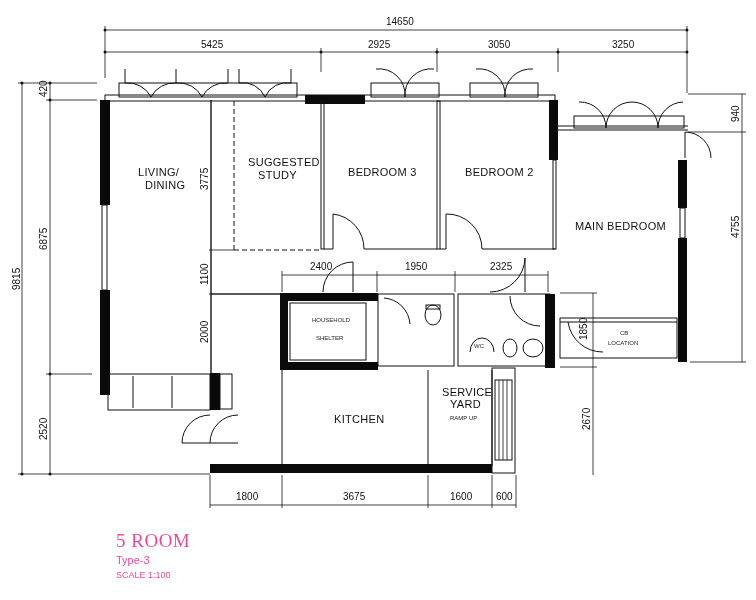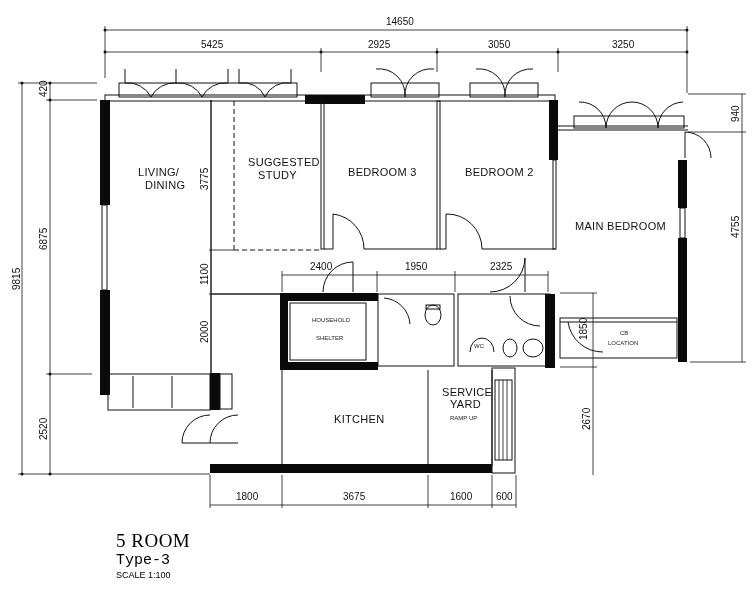--- a/index.html
+++ b/index.html
@@ -1,23 +1,23 @@
 <!DOCTYPE html>
 <html><head>
 <meta charset="utf-8">
 <style>
   html, body { margin: 0; padding: 0; background: #ffffff; }
   body { width: 756px; height: 600px; overflow: hidden; position: relative; font-family: "Liberation Sans", sans-serif; }
   svg { position: absolute; left: 0; top: 0; }
   .dim { font-family: "Liberation Sans", sans-serif; font-size: 10px; fill: #111; }
   .room { font-family: "Liberation Sans", sans-serif; font-size: 11px; fill: #111; letter-spacing: 0.3px; }
   .small { font-family: "Liberation Sans", sans-serif; font-size: 6px; fill: #222; }
-  .title-block { position: absolute; left: 116px; top: 530px; color: #000000; }
+  .title-block { position: absolute; left: 116px; top: 530px; color: #ec4899; }
   .t1 { font-family: "Liberation Serif", serif; font-size: 19px; line-height: 22px; letter-spacing: 0.5px; }
-  .t2 { font-family: Liberation Mono, monospace; font-size: 15px; line-height: 17px; }
+  .t2 { font-family: Liberation Sans, sans-serif; font-size: 11px; line-height: 17px; }
   .t3 { font-family: Liberation Sans, sans-serif; font-size: 9px; line-height: 12px; }
   .ln { stroke: #111; stroke-width: 1; fill: none; }
   .thin { stroke: #111; stroke-width: 0.8; fill: none; }
   .wall { fill: #0a0a0a; }
   .dash { stroke: #111; stroke-width: 1; fill: none; stroke-dasharray: 5 3; }
 </style>
 </head>
 <body>
 
 <svg width="756" height="600" viewBox="0 0 756 600">

